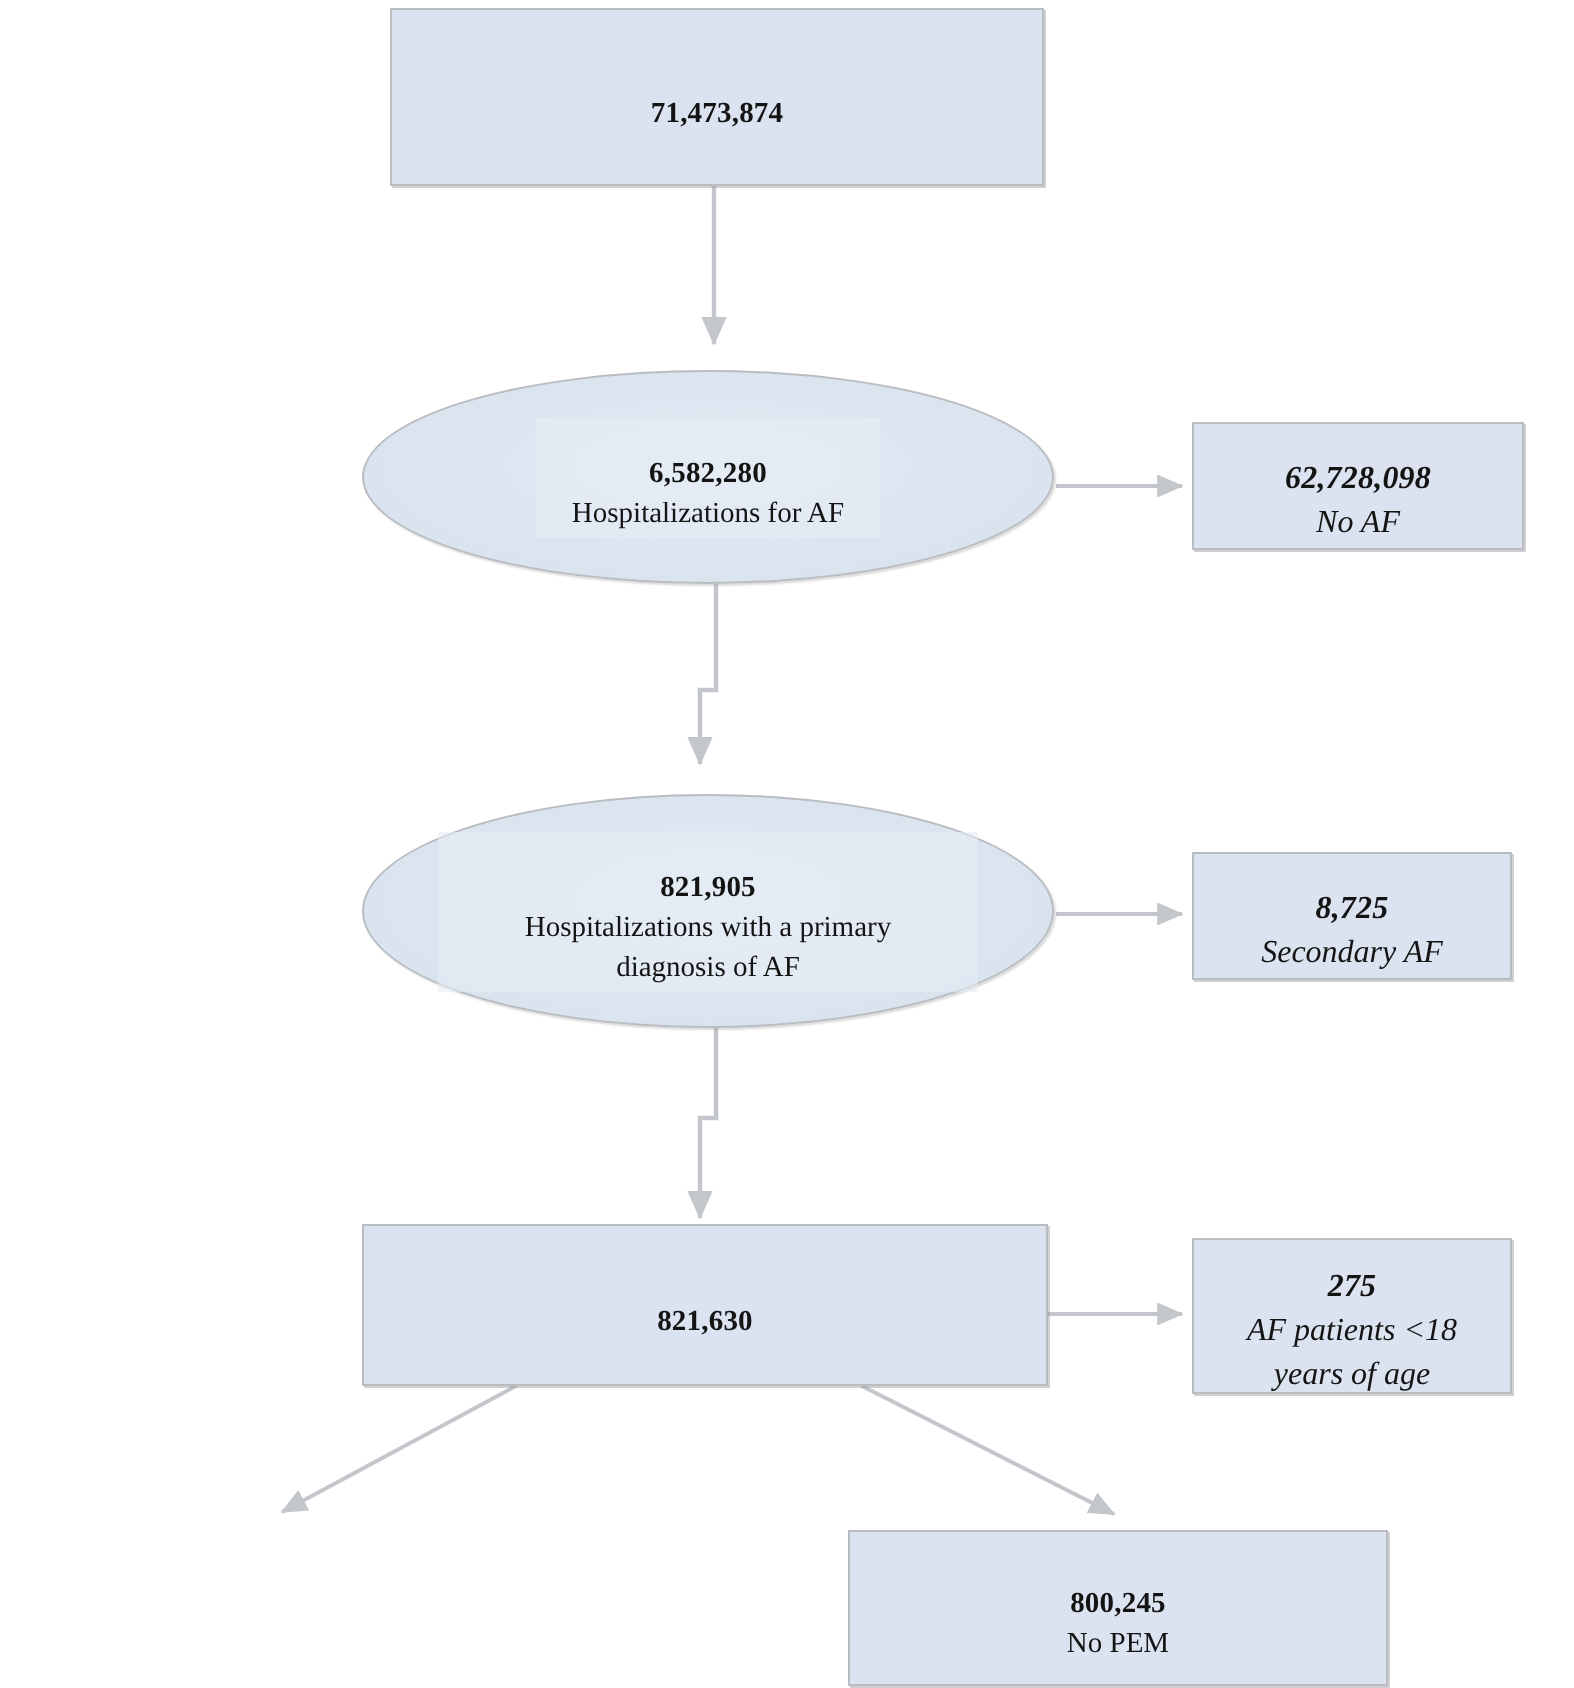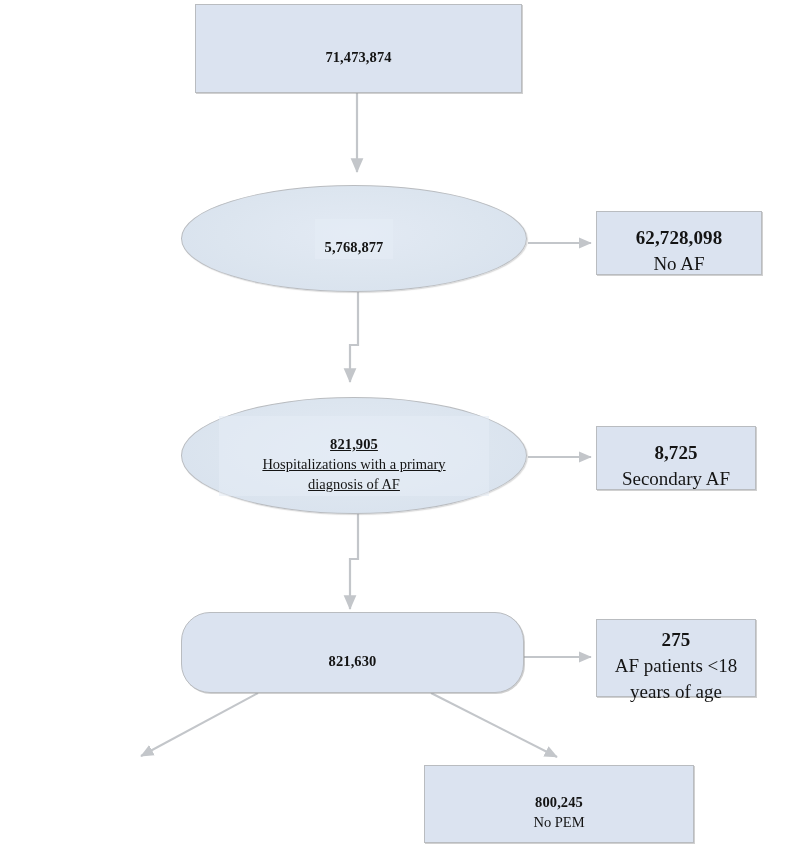--- a/index.html
+++ b/index.html
@@ -53,21 +53,22 @@
     margin-top: 16px;
   }
   .node .label {
     font-weight: normal;
     font-size: 14.5px;
     line-height: 1.38;
     padding: 0 8px;
   }
   .node.small .count,
   .node.small .label {
-    font-size: 19px;
+    font-size: 16px;
+    font-style: italic;
   }
   .textplate {
     display: flex;
     flex-direction: column;
     align-items: center;
     justify-content: center;
   }
   .node.ellipse .textplate {
     background: rgba(229,236,245,0.55);
     padding: 2px 10px;
@@ -103,46 +104,47 @@
   </svg>
 
   <div class="node rect" style="left:195px; top:4px; width:327px; height:89px;">
     <div class="textplate">
       <div class="count">71,473,874</div>
     </div>
   </div>
 
   <div class="node ellipse" style="left:181px; top:185px; width:346px; height:107px;">
     <div class="textplate">
-      <div class="count">5,768,877</div>
+      <div class="count">6,582,280</div>
+      <div class="label">Hospitalizations for AF</div>
     </div>
   </div>
 
   <div class="node rect small" style="left:596px; top:211px; width:166px; height:64px;">
     <div class="textplate">
       <div class="count">62,728,098</div>
       <div class="label">No AF</div>
     </div>
   </div>
 
   <div class="node ellipse" style="left:181px; top:397px; width:346px; height:117px;">
-    <div class="textplate" style="max-width:250px;text-decoration:underline;">
+    <div class="textplate" style="max-width:250px;">
       <div class="count">821,905</div>
       <div class="label">Hospitalizations with a primary diagnosis of AF</div>
     </div>
   </div>
 
   <div class="node rect small" style="left:596px; top:426px; width:160px; height:64px;">
     <div class="textplate">
       <div class="count">8,725</div>
       <div class="label">Secondary AF</div>
     </div>
   </div>
 
-  <div class="node rect" style="left:181px; top:612px; width:343px; height:81px;border-radius:29px;">
+  <div class="node rect" style="left:181px; top:612px; width:343px; height:81px;">
     <div class="textplate">
       <div class="count">821,630</div>
     </div>
   </div>
 
   <div class="node rect small" style="left:596px; top:619px; width:160px; height:78px;">
     <div class="textplate" style="max-width:160px;">
       <div class="count">275</div>
       <div class="label">AF patients &lt;18 years of age</div>
     </div>

